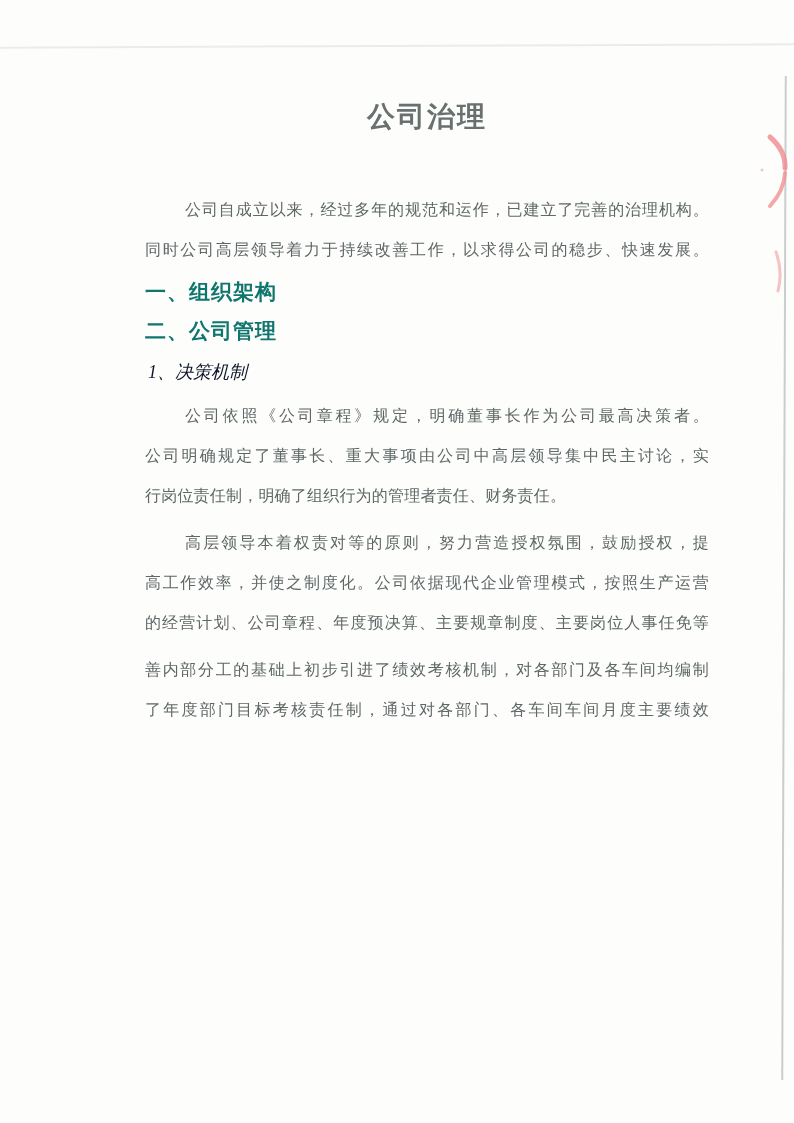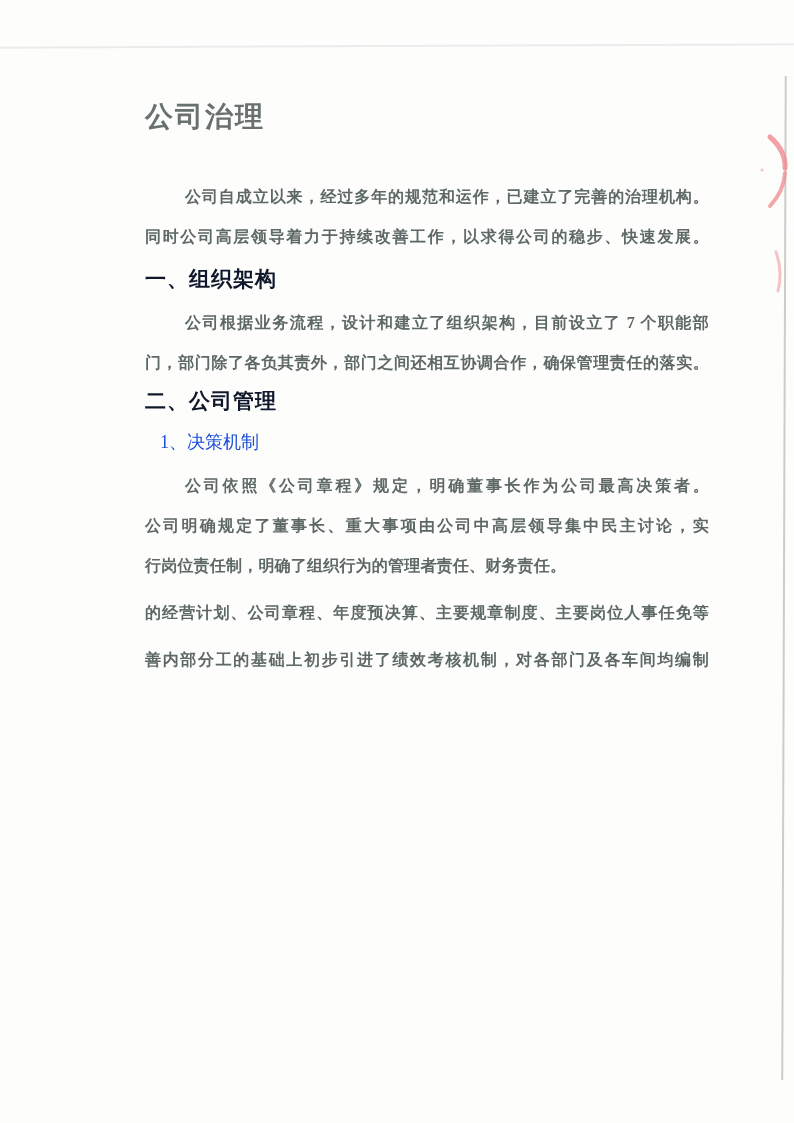--- a/index.html
+++ b/index.html
@@ -49,41 +49,43 @@
     left: 145px;
     top: 0;
     width: 564px;
     color: #5e6867;
   }
   h1.doc-title {
     font-size: 28px;
     line-height: 36px;
     font-weight: bold;
     color: #68716f;
-    margin: 99px 0 42px 0;
+    margin: 99px 0 55px 0;
     letter-spacing: 2px;
+    text-align: center;
   }
   .heading {
     font-family: "Liberation Sans", "DejaVu Sans", sans-serif;
     font-size: 21px;
     line-height: 30px;
     font-weight: bold;
-    color: #0f172a;
+    color: #0f766e;
     letter-spacing: 1px;
   }
   .heading.h-org { margin: 0 0 9px 0; }
   .heading.h-mgmt { margin: 0 0 10px 0; }
   .subheading {
     font-size: 18px;
     line-height: 32px;
     font-weight: normal;
-    color: #1d4ed8;
-    margin: 0 0 8px 15px;
+    color: #0f172a;
+    margin: 0 0 8px 3px;
+    font-style: italic;
   }
-  .para { margin: 0 0 7px 0; font-weight: bold; }
+  .para { margin: 0 0 7px 0; }
   .para.p-org { margin-bottom: 3px; }
   .line {
     font-size: 16px;
     line-height: 40px;
     text-align: justify;
     letter-spacing: 0.2px;
     word-break: break-all;
   }
   .line.jfull { text-align-last: justify; }
   .line.ind { text-indent: 40px; }
@@ -109,37 +111,36 @@
 
     <h1 class="doc-title">公司治理</h1>
 
     <div class="para p-intro">
       <div class="line ind jfull">公司自成立以来，经过多年的规范和运作，已建立了完善的治理机构。</div>
       <div class="line jfull">同时公司高层领导着力于持续改善工作，以求得公司的稳步、快速发展。</div>
     </div>
 
     <div class="heading h-org">一、组织架构</div>
 
-    <div class="para p-org">
-      <div class="line ind jfull">公司根据业务流程，设计和建立了组织架构，目前设立了 7 个职能部</div>
-      <div class="line jfull">门，部门除了各负其责外，部门之间还相互协调合作，确保管理责任的落实。</div>
-    </div>
 
     <div class="heading h-mgmt">二、公司管理</div>
 
     <div class="subheading">1、决策机制</div>
 
     <div class="para p-decision">
       <div class="line ind jfull">公司依照《公司章程》规定，明确董事长作为公司最高决策者。</div>
       <div class="line jfull">公司明确规定了董事长、重大事项由公司中高层领导集中民主讨论，实</div>
       <div class="line">行岗位责任制，明确了组织行为的管理者责任、财务责任。</div>
     </div>
 
     <div class="para p-auth">
+      <div class="line ind jfull">高层领导本着权责对等的原则，努力营造授权氛围，鼓励授权，提</div>
+      <div class="line jfull">高工作效率，并使之制度化。公司依据现代企业管理模式，按照生产运营</div>
       <div class="line jfull">的经营计划、公司章程、年度预决算、主要规章制度、主要岗位人事任免等</div>
     </div>
 
     <div class="para p-perf">
       <div class="line jfull">善内部分工的基础上初步引进了绩效考核机制，对各部门及各车间均编制</div>
+      <div class="line jfull">了年度部门目标考核责任制，通过对各部门、各车间车间月度主要绩效</div>
     </div>
 
   </div>
 </div>
 
 </body></html>

